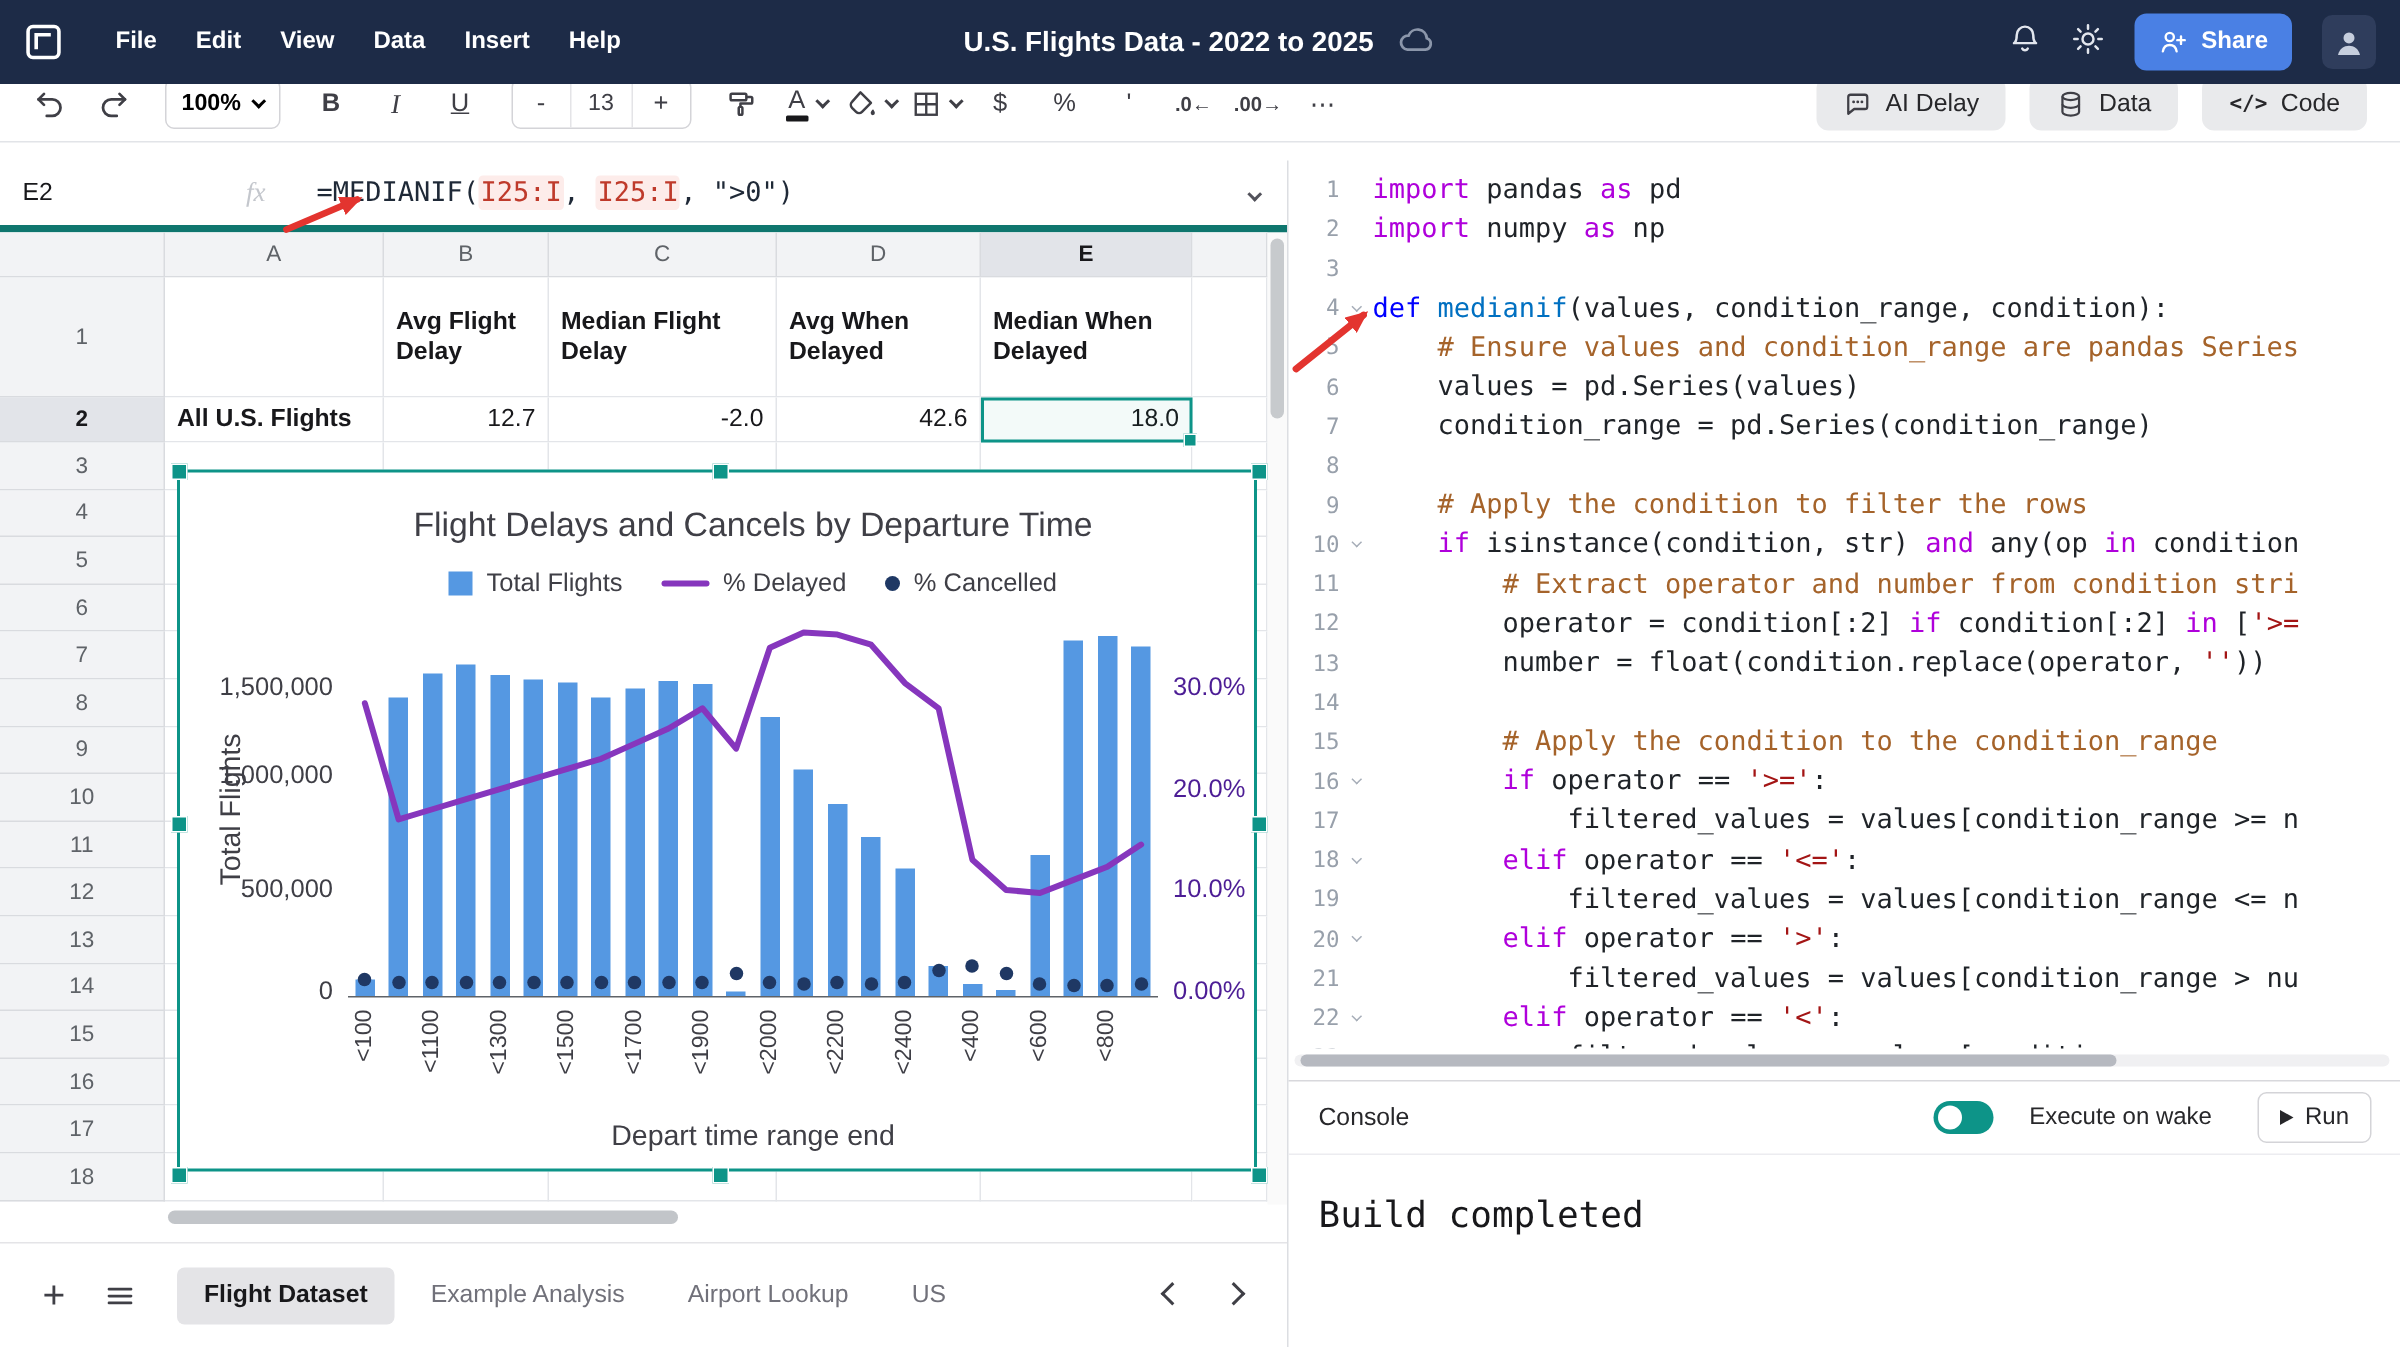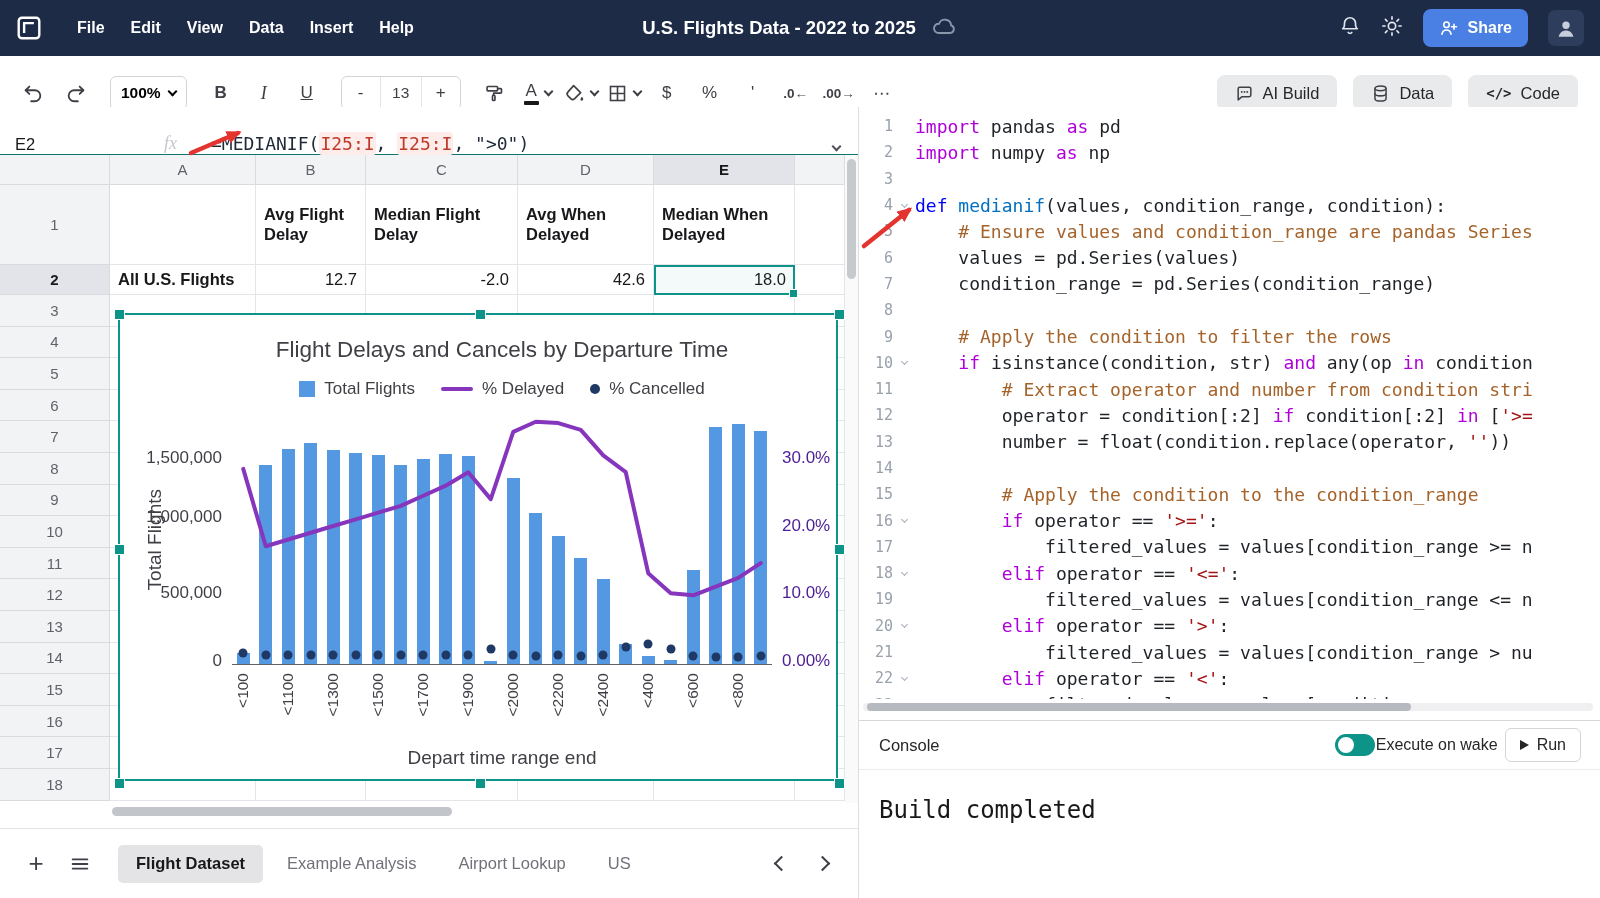--- a/index.html
+++ b/index.html
@@ -8,37 +8,37 @@
   .topbar{position:absolute;left:0;top:0;width:1600px;height:56px;background:#1d2b47;display:flex;align-items:center;color:#fff;z-index:20}
   .logo{margin-left:16px;display:flex;align-items:center}
   .menu{display:flex;margin-left:22px}
   .menu-item{padding:7px 13px;font-size:16px;font-weight:600;border-radius:6px;cursor:default}
   .title-wrap{position:absolute;left:50%;transform:translateX(-50%);display:flex;align-items:center;gap:16px}
   .doc-title{font-size:18.5px;font-weight:700;white-space:nowrap}
   .topbar-right{margin-left:auto;display:flex;align-items:center;gap:20px;margin-right:16px}
   .share-btn{background:#4a80e4;border:none;color:#fff;font-size:16px;font-weight:600;border-radius:8px;height:38px;padding:0 16px;display:flex;align-items:center;gap:9px;font-family:inherit}
   .avatar{width:36px;height:36px;border-radius:7px;background:#2f3d5c;display:flex;align-items:center;justify-content:center}
   
-  .toolbar{position:absolute;left:0;top:68px;width:1600px;height:51px;background:#fff;border-bottom:1px solid #e2e4e8;display:flex;align-items:center;padding:0 22px 0 14px;gap:5px;color:#3f3f46}
+  .toolbar{position:absolute;left:0;top:44px;width:1600px;height:51px;background:#fff;border-bottom:1px solid #e2e4e8;display:flex;align-items:center;padding:0 22px 0 14px;gap:5px;color:#3f3f46}
   .tb-btn{height:36px;min-width:38px;border:none;background:transparent;color:#3f3f46;display:flex;align-items:center;justify-content:center;gap:6px;font-size:17px;border-radius:6px;font-family:inherit}
   .tb-bold{font-weight:800}.tb-italic{font-style:italic;font-family:"Liberation Serif",serif;font-size:18px}.tb-under{text-decoration:underline}
   .zoom-box{height:34px;border:1px solid #d4d4d8;border-radius:6px;display:flex;align-items:center;gap:8px;padding:0 10px;font-size:15.5px;font-weight:600;margin:0 10px;background:#fff}
   .fs-group{height:34px;border:1px solid #d4d4d8;border-radius:6px;display:flex;align-items:stretch;margin:0 10px;overflow:hidden;background:#fff}
   .fs-group button{border:none;background:transparent;width:38px;font-size:17px;color:#3f3f46;font-family:inherit}
   .fs-val{width:42px;display:flex;align-items:center;justify-content:center;font-size:15.5px;border-left:1px solid #e4e4e7;border-right:1px solid #e4e4e7}
   .chev{display:inline-block;width:7px;height:7px;border-right:2px solid currentColor;border-bottom:2px solid currentColor;transform:rotate(45deg);margin-top:-4px}
   .a-letter{display:flex;flex-direction:column;align-items:center;line-height:1}
   .a-letter .bar{width:15px;height:4px;background:#18181b;margin-top:2px;border-radius:1px}
   .dec-ic{font-size:13.5px;letter-spacing:0;font-weight:600}
   .pills{margin-left:auto;display:flex;gap:16px}
   .pill{height:36px;background:#e9eaec;border:none;border-radius:8px;display:flex;align-items:center;gap:9px;padding:0 18px;font-size:16.5px;color:#27272a;font-family:inherit;font-weight:500}
   .code-glyph{font-family:"DejaVu Sans Mono",monospace;font-size:14px;font-weight:700}
   
   .left-pane{position:absolute;left:0;top:107px;width:858px;height:791px;background:#fff}
-  .formula-bar{position:relative;height:48px;border-bottom:1px solid #0f766e;display:flex;align-items:flex-end}
+  .formula-bar{position:relative;height:48px;border-bottom:5px solid #0f766e;display:flex;align-items:center}
   .cell-ref{width:164px;padding-left:15px;font-size:16.5px;color:#18181b}
   .fx{font-family:"Liberation Serif",serif;font-style:italic;color:#c4c7cd;font-size:18px;margin-right:34px}
   .formula{font-family:"DejaVu Sans Mono",monospace;font-size:18px;color:#1f2937;white-space:pre}
   .ref-token{color:#bf3a2b;background:#fdecea;border-radius:3px;padding:1px 1px}
   .fb-chev{position:absolute;right:18px;color:#52525b}
   
   .grid{position:absolute;left:0;top:48px;width:845px;height:648px;background:#fff}
   .gcell{position:absolute;font-size:16.5px;color:#18181b;background:#fff;border-right:1px solid #e3e5e9;border-bottom:1px solid #e3e5e9;display:flex;align-items:center;padding:0 8px;overflow:hidden}
   .ghead{background:#f2f3f5;color:#5f6368;font-size:15px;justify-content:center;padding:0;border-right:1px solid #d9dbdf;border-bottom:1px solid #d9dbdf}
   .ghead.sel{background:#e2e4e9;color:#18181b;font-weight:700}
@@ -92,21 +92,21 @@
   .ln{flex:none;width:34px;text-align:right;color:#98a0ab;font-size:15px}
   .fold{flex:none;width:22px;display:flex;align-items:center;justify-content:center;color:#a6adb8}
   .fold .chev{width:5px;height:5px;border-width:1.6px;margin-top:-2px}
   .ct{white-space:pre;font-size:18px;color:#1f2328}
   .tok-kw{color:#af00db}.tok-df{color:#0000ff}.tok-fn{color:#0070c1}.tok-cm{color:#a5632a}.tok-st{color:#a31515}
   .code-hscroll{position:absolute;left:0;top:594px;width:742px;height:12px}
   .code-hscroll .track{position:absolute;left:4px;right:8px;top:2px;height:8px;background:#f0f0f2;border-radius:4px}
   .code-hscroll .thumb{position:absolute;left:8px;top:2px;width:544px;height:8px;background:#b6b9c0;border-radius:4px}
   .console-header{position:absolute;left:0;top:613px;width:742px;height:50px;border-top:1px solid #d8d8dc;border-bottom:1px solid #ececf0;display:flex;align-items:center;padding:0 20px;gap:14px}
   .console-title{font-size:16.5px;color:#27272a}
-  .console-right{margin-left:auto;display:flex;align-items:center;gap:1px}
+  .console-right{margin-left:auto;display:flex;align-items:center;gap:24px}
   .toggle{width:40px;height:22px;border-radius:11px;background:#0d9488;position:relative;border:none}
   .toggle .knob{position:absolute;left:3px;top:3px;width:16px;height:16px;border-radius:50%;background:#fff}
   .toggle-label{font-size:16px;color:#27272a}
   .run-btn{height:34px;border:1px solid #d4d4d8;background:#fff;border-radius:6px;display:flex;align-items:center;gap:8px;padding:0 14px;font-size:16px;color:#27272a;font-family:inherit;margin-left:6px}
   .play{width:0;height:0;border-left:9px solid #27272a;border-top:5.5px solid transparent;border-bottom:5.5px solid transparent}
   .console-out{position:absolute;left:0;top:663px;width:742px;height:128px;padding:26px 20px;font-family:"DejaVu Sans Mono",monospace;font-size:24px;color:#18181b}
   
   .arrow-svg{position:absolute;z-index:50;pointer-events:none}
 </style>
 </head>
@@ -223,21 +223,21 @@
   <button class="tb-btn">'</button>
   <button class="tb-btn dec-ic">.0←</button>
   <button class="tb-btn dec-ic">.00→</button>
   <button class="tb-btn">⋯</button>
   <div class="pills">
     <button class="pill">
       <svg width="19" height="19" viewBox="0 0 24 24" fill="none" stroke="#3f3f46" stroke-width="1.9" stroke-linejoin="round">
           <path d="M4 6a2 2 0 0 1 2-2h12a2 2 0 0 1 2 2v8a2 2 0 0 1-2 2H9l-5 4z"></path>
           <path d="M8.5 10h.01M12 10h.01M15.5 10h.01" stroke-linecap="round" stroke-width="2.4"></path>
         </svg>
-      <span>AI Build</span>
+      <span>AI Delay</span>
     </button>
     <button class="pill">
       <svg width="19" height="19" viewBox="0 0 24 24" fill="none" stroke="#3f3f46" stroke-width="1.9">
           <ellipse cx="12" cy="5.5" rx="7" ry="3"></ellipse>
           <path d="M5 5.5v13c0 1.7 3.1 3 7 3s7-1.3 7-3v-13"></path>
           <path d="M5 12c0 1.7 3.1 3 7 3s7-1.3 7-3"></path>
         </svg>
       <span>Data</span>
     </button>
     <button class="pill">

